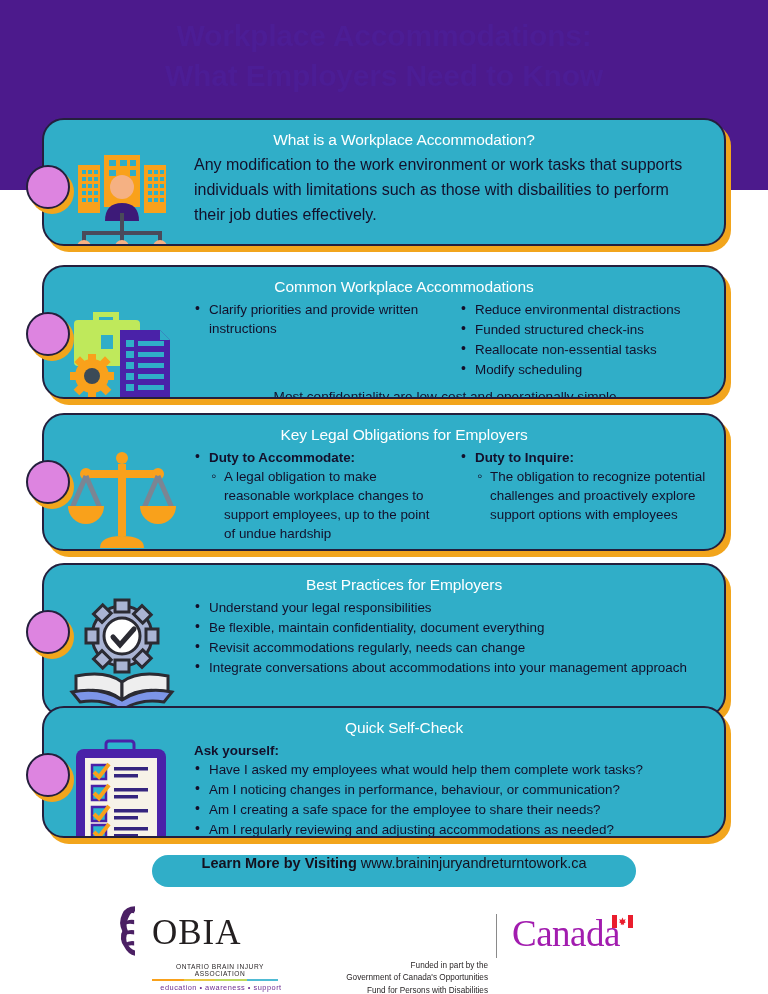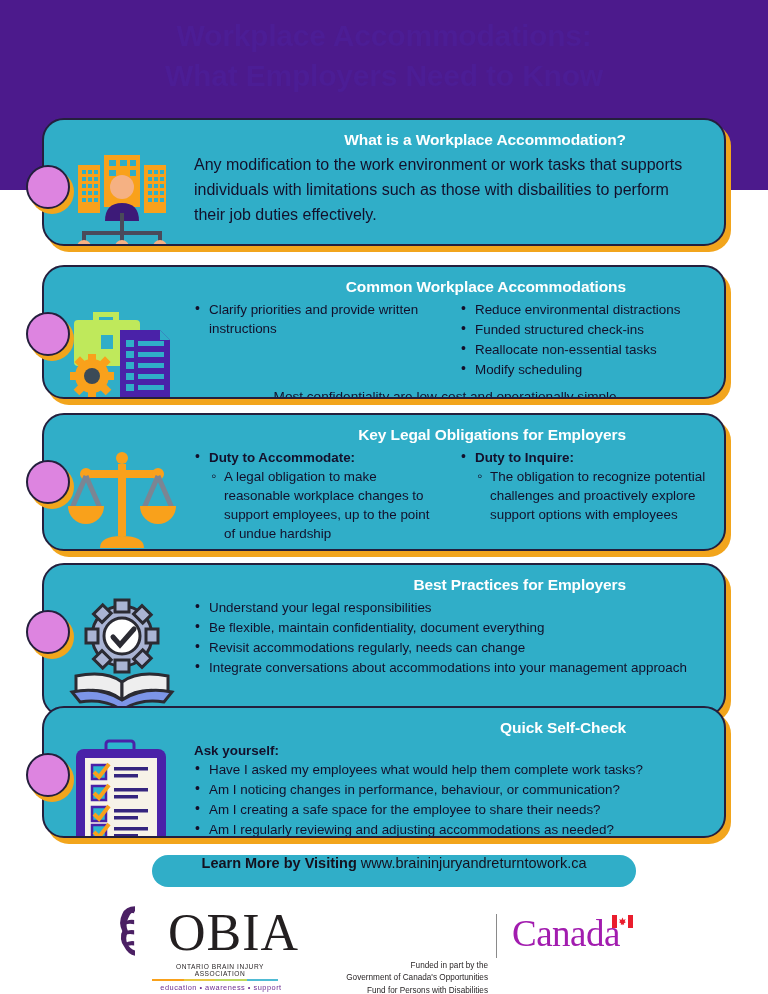--- a/index.html
+++ b/index.html
@@ -41,22 +41,22 @@
   .bullet-knob {
     position: absolute; left: -16px; width: 44px; height: 44px;
     border-radius: 50%;
     background: #dd84e0;
     border: 2.5px solid #241f3d;
     box-shadow: 4px 5px 0 0 #f2a51c;
     z-index: 6;
   }
 
   .card-title {
-    color: #ffffff; font-weight: bold; font-size: 15.5px;
-    text-align: right; padding: 11px 98px 4px 70px;
+    color: #ffffff; font-weight: normal; font-size: 15.5px;
+    text-align: center; padding: 11px 30px 4px 70px;
     letter-spacing: -0.1px;
   }
 
   .card-body {
     position: relative; color: #13102b;
     font-size: 13.4px; line-height: 1.42;
     padding: 0 14px 10px 150px;
   }
   .card-icon {
     position: absolute; left: 16px; top: -2px;
@@ -103,21 +103,21 @@
     color: #14111f; font-size: 14.5px; white-space: nowrap;
   }
   .cta-pill .b { font-weight: bold; }
 
   
   .footer { position: absolute; left: 0; top: 898px; width: 768px; height: 96px; }
   .obia-logo { position: absolute; left: 118px; top: 6px; width: 172px; }
   .obia-row { display: flex; align-items: center; }
   .obia-word {
     font-family: "Liberation Serif", serif;
-    font-size: 52px; color: #231f20; letter-spacing: 1px; line-height: 40px; margin-left: 16px;
+    font-size: 35px; color: #231f20; letter-spacing: 1px; line-height: 40px;
   }
   .obia-sub {
     font-size: 6.6px; color: #231f20; letter-spacing: 0.55px;
     text-align: center; margin-top: 1px; padding-left: 32px;
   }
   .obia-rule {
     display: flex; height: 2.4px; width: 126px; margin: 2px 0 2px 34px;
   }
   .obia-rule span { flex: 1; }
   .obia-tag {

